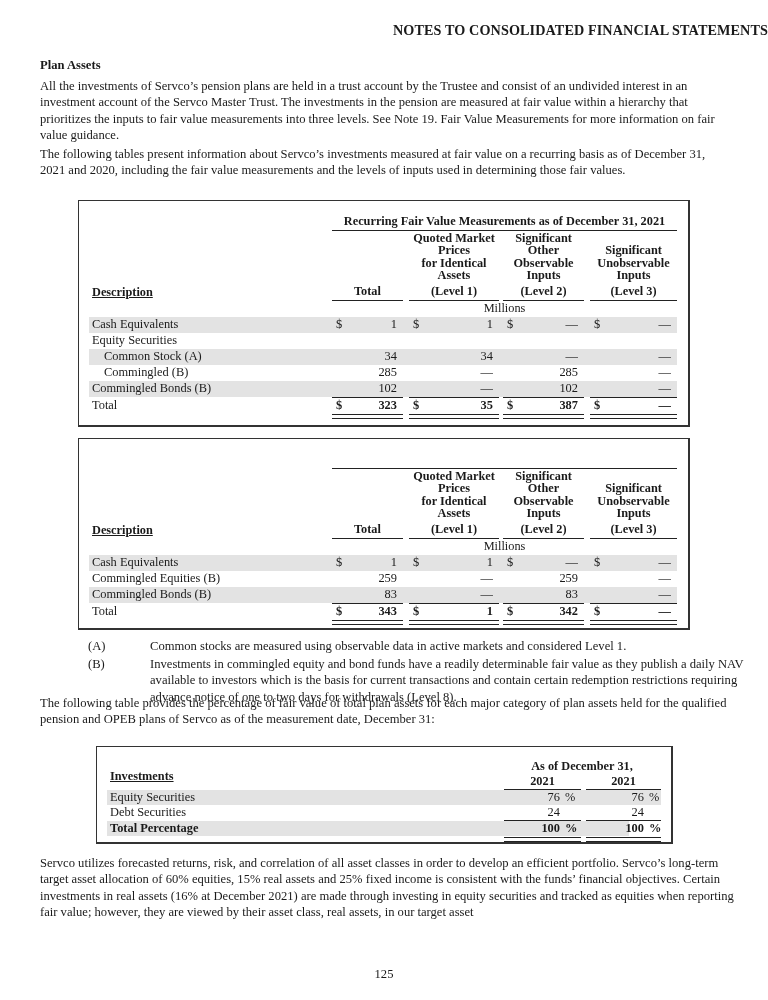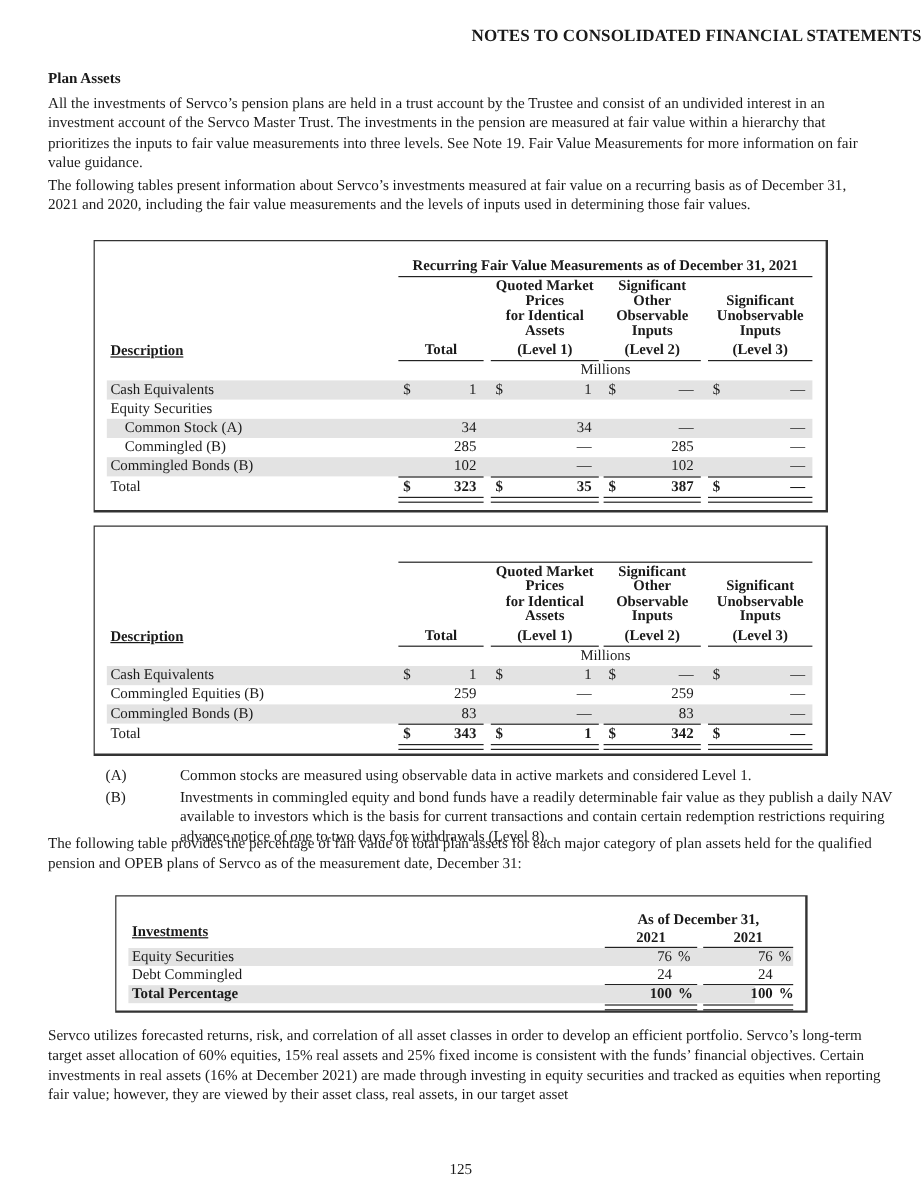--- a/index.html
+++ b/index.html
@@ -230,21 +230,21 @@
   <div class="uline" style="left:489px; top:42px; width:75px;"></div>
 
   <div class="row shaded" style="left:10px; top:43px; width:554px;">
     <span class="row-label">Equity Securities</span>
     <span class="cell num" style="left:397px; width:56px;">76</span>
     <span class="cell" style="left:458px;">%</span>
     <span class="cell num" style="left:479px; width:58px;">76</span>
     <span class="cell" style="left:542px;">%</span>
   </div>
   <div class="row" style="left:10px; top:58px; width:554px;">
-    <span class="row-label">Debt Commingled</span>
+    <span class="row-label">Debt Securities</span>
     <span class="cell num" style="left:397px; width:56px;">24</span>
     <span class="cell num" style="left:479px; width:58px;">24</span>
   </div>
   <div class="sgl" style="left:407px; top:73px; width:77px;"></div>
   <div class="sgl" style="left:489px; top:73px; width:75px;"></div>
   <div class="row shaded bold" style="left:10px; top:74px; width:522px;">
     <span class="row-label bold">Total Percentage</span>
     <span class="cell num bold" style="left:397px; width:56px;">100</span>
     <span class="cell bold" style="left:458px;">%</span>
     <span class="cell num bold" style="left:479px; width:58px;">100</span>

